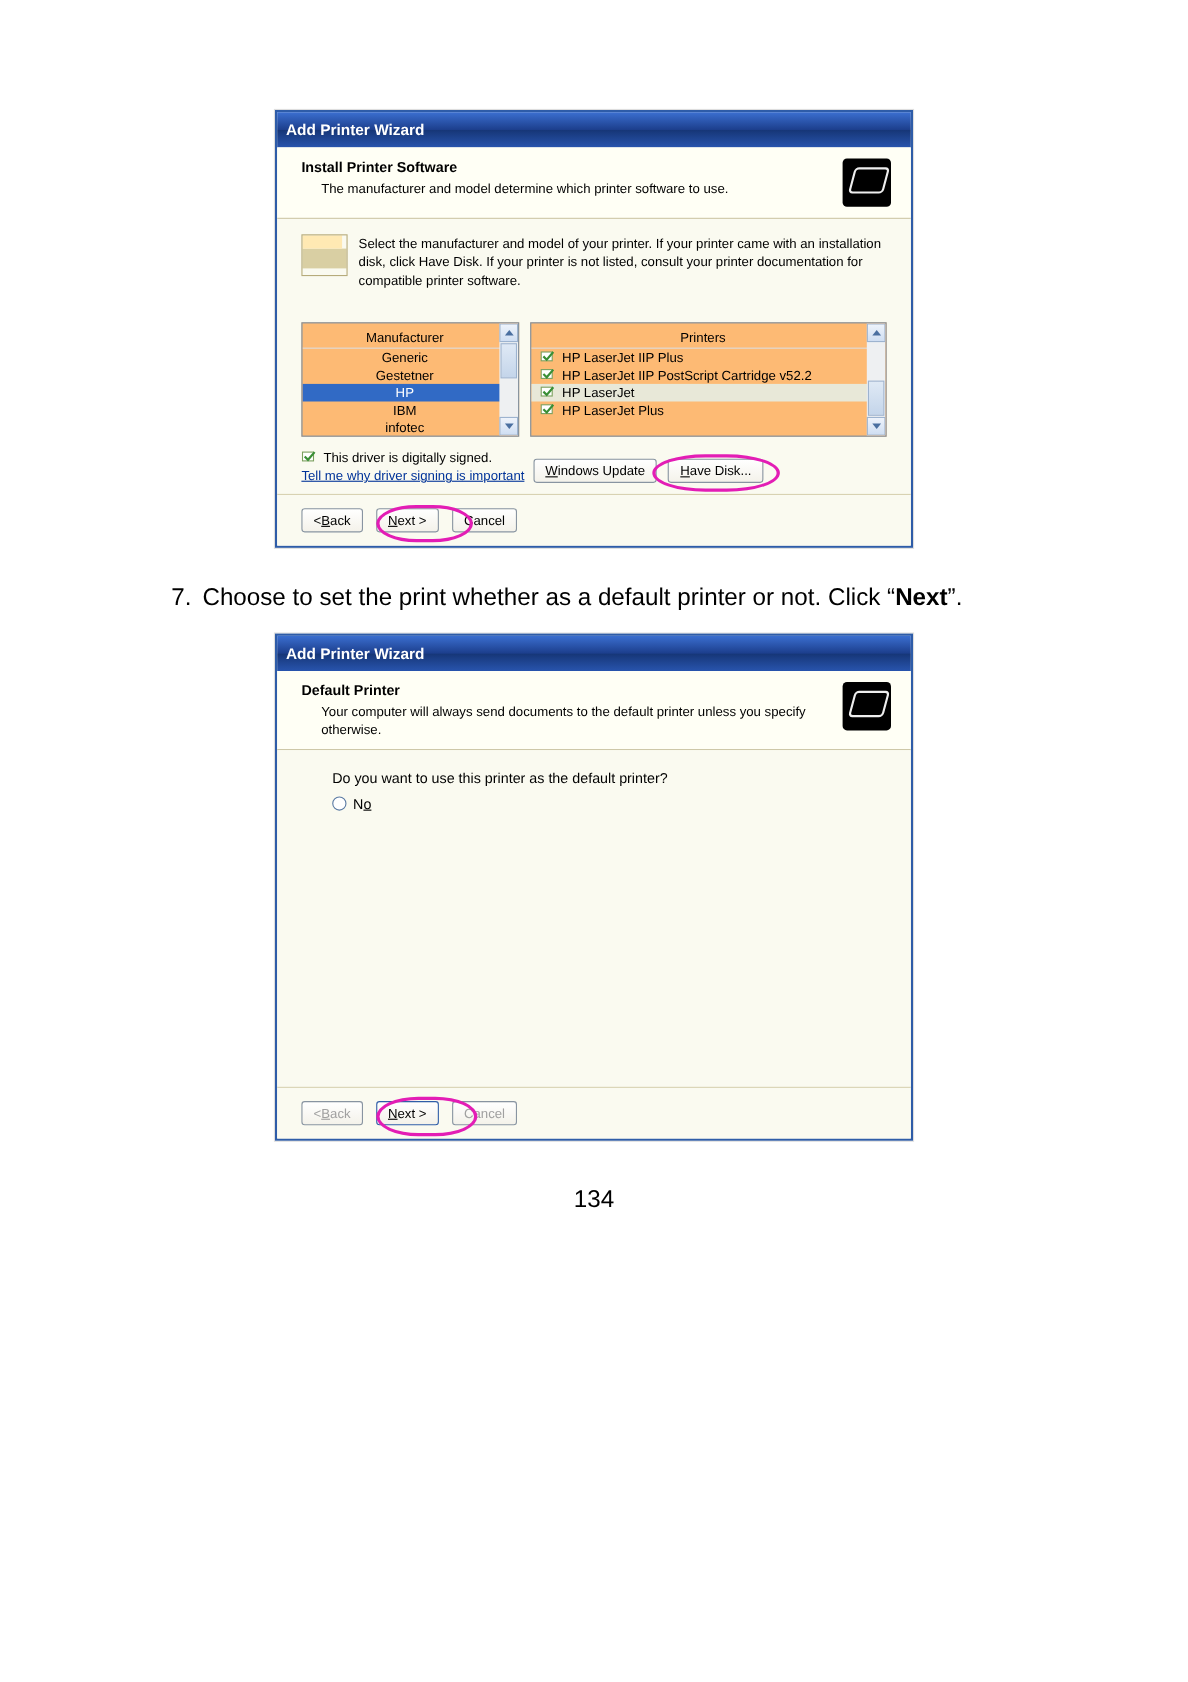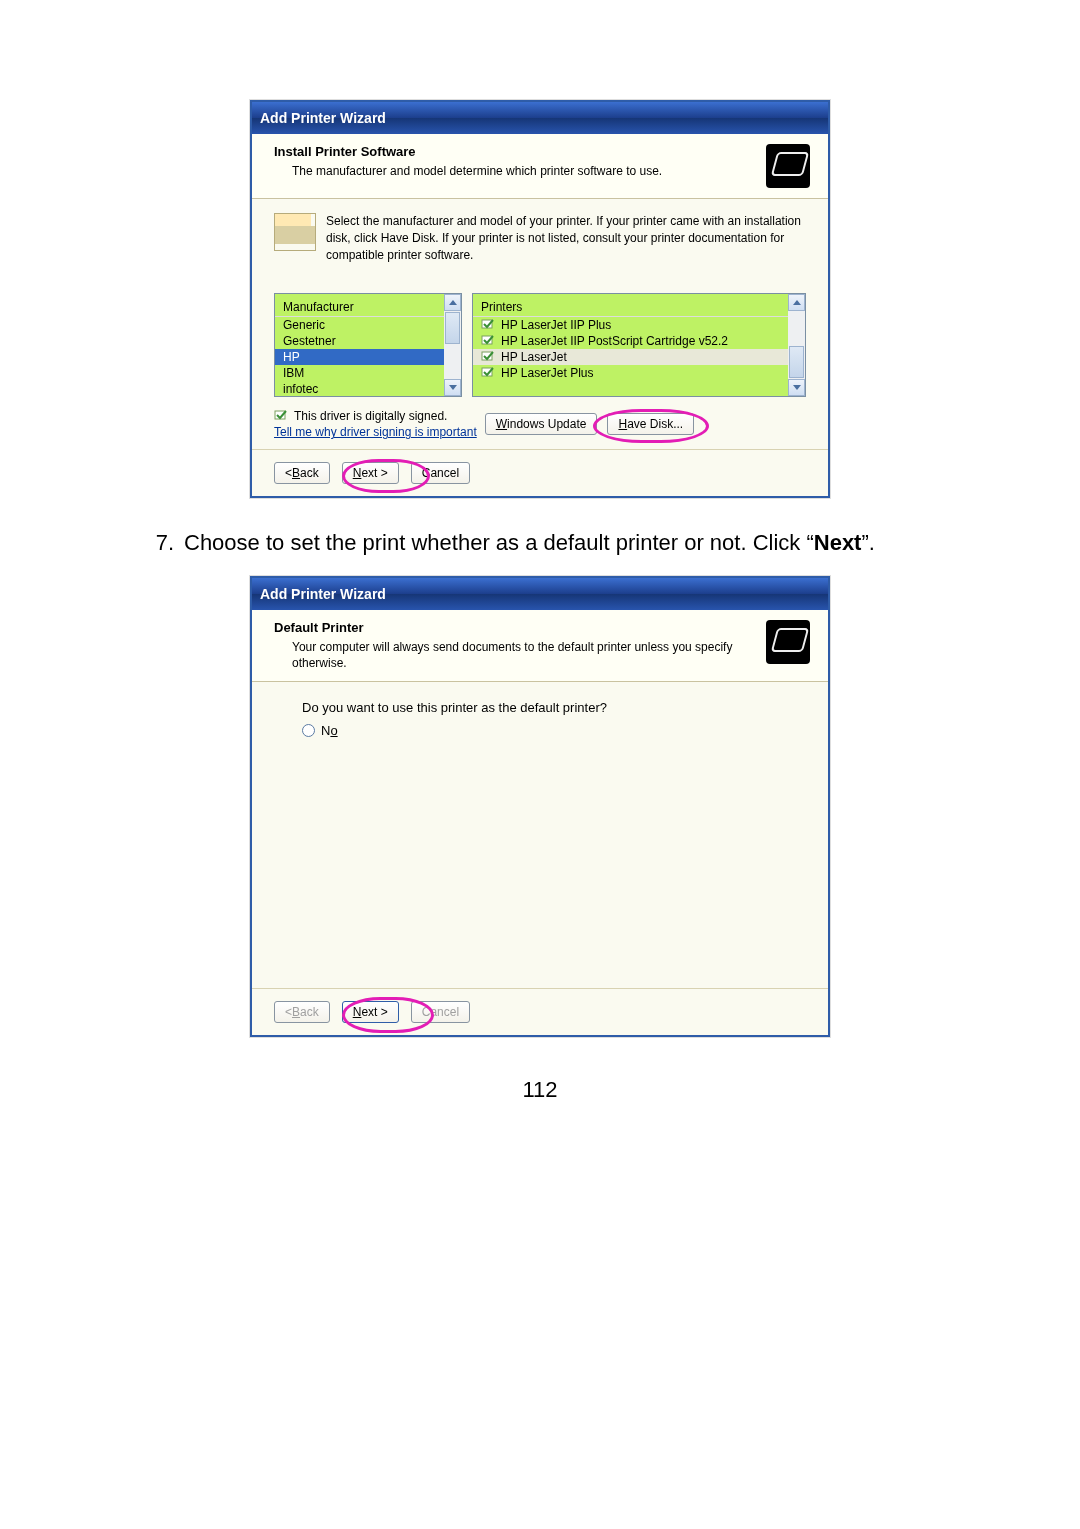--- a/index.html
+++ b/index.html
@@ -95,27 +95,28 @@
       linear-gradient(#fff,#fff) left 6px top 2px/24px 6px no-repeat;
     border: 1px solid #b6ab7b;
   }
 
   .list-row {
     display: flex;
     gap: 10px;
     padding: 0 22px 6px 22px;
   }
   .list-pane {
-    background: #bef264;
+    background: #fdba74;
     border: 1px solid #7a8fa3;
-    padding: 4px 0 0 0;
+    padding: 4px 10px 0 0;
     font-family: Tahoma, sans-serif;
     font-size: 12px;
     position: relative;
     overflow: hidden;
+    text-align: center;
   }
   .manu-pane { width: 186px; height: 98px; }
   .prn-pane  { flex: 1; height: 98px; }
   .pane-head { padding: 2px 8px; color:#000; border-bottom: 1px solid #ddd; }
   .pane-body { padding: 0 0 0 0; }
   .pane-item { padding: 1px 8px; color:#000; white-space: nowrap; cursor: default; }
   .pane-item.selected { background: #316ac5; color:#fff; }
 
   .prn-line { display:flex; align-items:center; gap:6px; padding:1px 8px; }
   .prn-icn { width:14px; height:12px; flex-shrink:0; display:inline-block; position:relative; }
@@ -134,21 +135,21 @@
   }
   .sb-top { top:0; }
   .sb-bot { bottom:0; }
   .sb-arrow { width:0;height:0;border-left:4px solid transparent;border-right:4px solid transparent; }
   .sb-arrow.up { border-bottom:5px solid #4a6fa0; }
   .sb-arrow.dn { border-top:5px solid #4a6fa0; }
   .sb-thumb-top { position:absolute; left:1px; right:1px; top:18px; height:30px; background:linear-gradient(#dfe9f5,#c4d5ea); border:1px solid #9db3cf; }
   .sb-thumb-bot { position:absolute; left:1px; right:1px; bottom:18px; height:30px; background:linear-gradient(#dfe9f5,#c4d5ea); border:1px solid #9db3cf; }
 
   .sign-row {
-    display:flex; align-items:center; gap:8px;
+    display:flex; align-items:flex-end; gap:8px;
     padding: 6px 12px 10px 22px;
     font-family: Tahoma, sans-serif;
     font-size: 12px;
   }
   .sign-left { display:flex; flex-direction:column; gap:2px; }
   .sign-top { display:flex; align-items:center; gap:6px; }
   .link { color:#003399; text-decoration: underline; cursor:pointer; }
   .xp-btn {
     height:22px;
     padding:0 10px;
@@ -385,15 +386,15 @@
     <div class="footer-bar">
       <div class="footer-wrap">
         <button class="xp-btn disabled">&lt; <span style="text-decoration:underline">B</span>ack</button>
         <button class="xp-btn" style="border:1px solid #2f5da8"><span style="text-decoration:underline">N</span>ext &gt;</button>
         <button class="xp-btn disabled">Cancel</button>
         <div class="circle-next" style="left:68px; top:-4px; width:86px; height:30px;"></div>
       </div>
     </div>
   </div>
 
-  <div class="page-num">112</div>
+  <div class="page-num">134</div>
 
 </div>
 
 </body></html>

